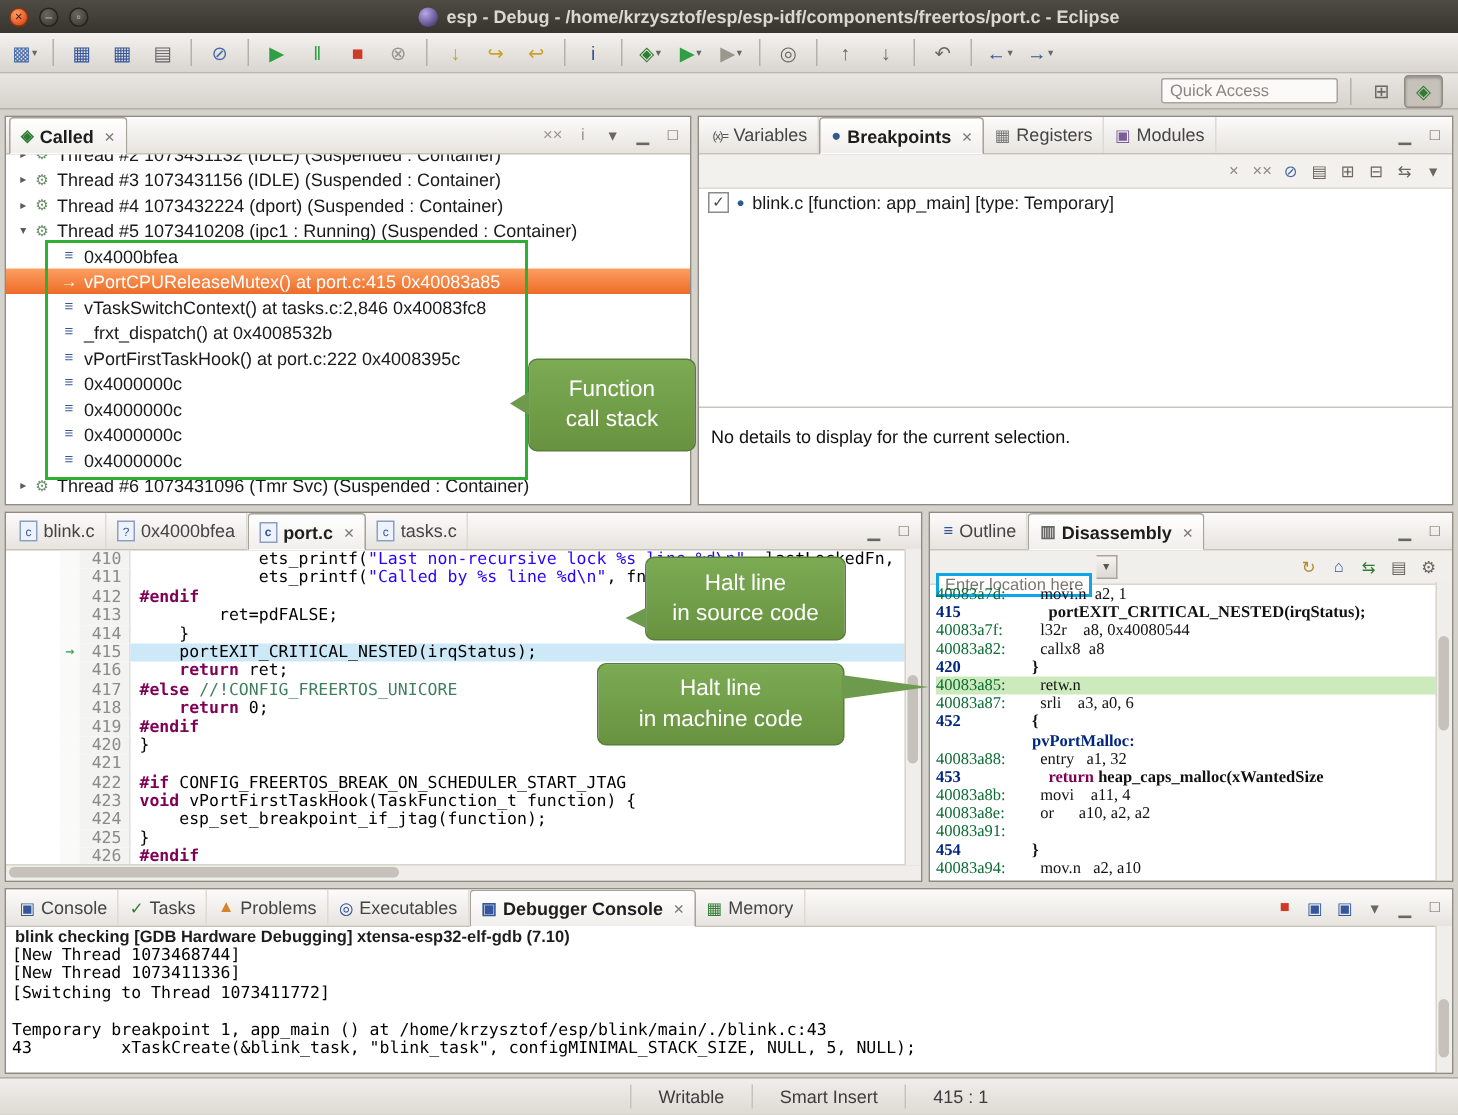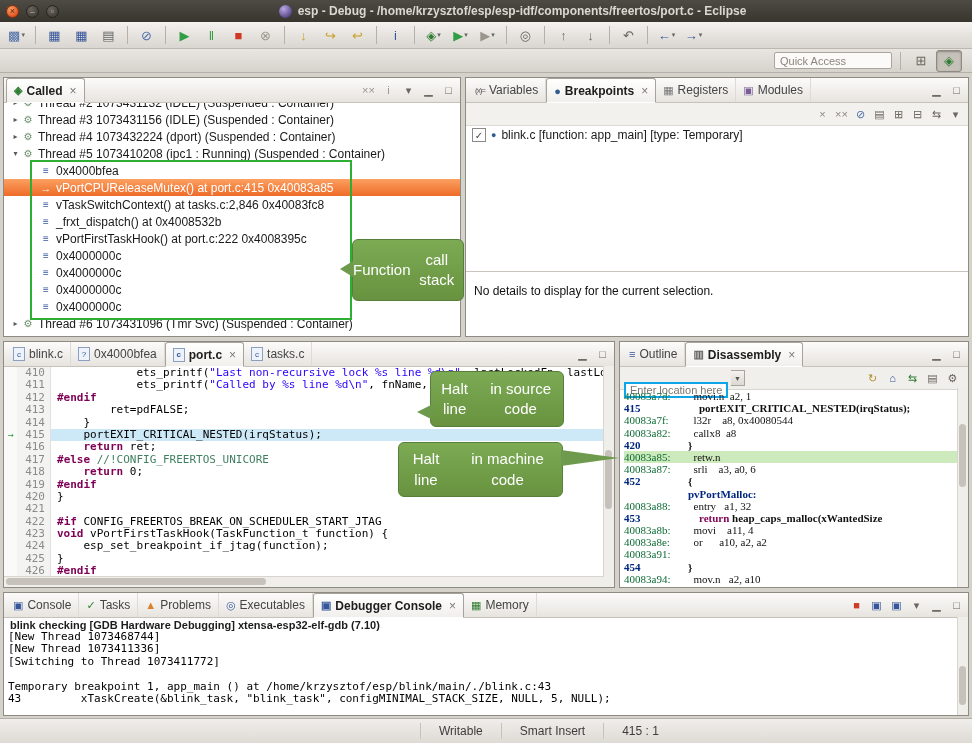--- a/index.html
+++ b/index.html
@@ -64,21 +64,21 @@
   
   .bp-toolbar{height:22px;min-height:22px;background:#f3f1ee;border-bottom:1px solid #ddd9d3;display:flex;justify-content:flex-end;align-items:center;gap:2px;padding-right:4px;}
   .bp-list{height:145px;border-bottom:1px solid #c9c5be;}
   .bp-row{height:18px;display:flex;align-items:center;gap:5px;padding-left:6px;font-size:12px;color:#1a1a1a;}
   .checkbox{width:12px;height:12px;border:1px solid #8a8a8a;background:#fdfdfd;display:flex;align-items:center;justify-content:center;font-size:10px;color:#444;flex:none;}
   .bp-dot{color:#2f5c8f;font-size:9px;flex:none;}
   .bp-empty{flex:1;padding:12px 8px;font-size:12px;color:#111;}
 
   
   .ed-body{flex:1;overflow:hidden;position:relative;}
-  .erow{display:flex;height:12.4px;line-height:12.4px;font-family:"DejaVu Sans Mono",monospace;font-size:11px;white-space:pre;}
+  .erow{display:flex;height:12.4px;line-height:12.4px;font-family:"DejaVu Sans Mono",monospace;font-size:11px;white-space:pre;margin-left:36px;}
   .emark{width:13px;flex:none;background:#fafaf9;color:#2f9e44;font-size:10px;text-align:center;}
   .enum{width:28px;flex:none;background:#f3f3f1;color:#8b8b8b;text-align:right;padding-right:5px;border-right:1px solid #e0e0de;}
   .ecode{flex:1;padding-left:6px;color:#000;overflow:hidden;}
   .ecode.cur{background:#cde8f6;}
   .kw{color:#7f0055;font-weight:bold;}
   .str{color:#2a00ff;}
   .cmt{color:#3f7f5f;}
   .hscroll{height:10px;min-height:10px;background:#f0eeea;border-top:1px solid #d8d4ce;position:relative;}
   .hthumb{position:absolute;left:2px;top:1px;height:7px;width:260px;background:#c6c2bb;border-radius:4px;}
   .vscroll{position:absolute;right:0;width:10px;background:#f0eeea;border-left:1px solid #d8d4ce;z-index:5;}
@@ -101,21 +101,21 @@
   .console-banner{height:16px;min-height:16px;font-size:11px;font-weight:bold;padding:1px 6px;color:#1c1c1c;white-space:nowrap;overflow:hidden;}
   .console-log{flex:1;overflow:hidden;font-family:"DejaVu Sans Mono",monospace;font-size:11px;white-space:pre;padding-left:4px;margin-top:-5px;color:#000;}
   .clog-row{height:12.4px;line-height:12.4px;}
 
   
   .statusbar{position:absolute;left:0;right:0;top:718px;height:25px;background:linear-gradient(#f0eeeb,#dedad4);border-top:1px solid #b3aea6;display:flex;align-items:center;font-size:12px;color:#3d3d3d;box-sizing:border-box;}
   .sb-spacer{width:420px;}
   .sb-cell{padding:0 18px;border-left:1px solid #c7c3bc;height:16px;display:flex;align-items:center;white-space:nowrap;}
 
   
-  .callout{position:absolute;z-index:40;background:linear-gradient(#7cab54,#68923f);color:#fff;border:1px solid #567f39;border-radius:6px;display:flex;flex-direction:row;align-items:center;justify-content:center;font-size:15px;text-align:center;line-height:1.35;}
+  .callout{position:absolute;z-index:40;background:linear-gradient(#7cab54,#68923f);color:#fff;border:1px solid #567f39;border-radius:6px;display:flex;flex-direction:column;align-items:center;justify-content:center;font-size:15px;text-align:center;line-height:1.35;}
   .callout .arr{position:absolute;width:0;height:0;}
   #co-callstack{left:352px;top:239px;width:110px;height:60px;}
   #co-callstack .arr{left:-13px;top:21px;border-top:8px solid transparent;border-bottom:8px solid transparent;border-right:13px solid #6d9a4c;}
   #co-source{left:430px;top:371px;width:132px;height:54px;}
   #co-source .arr{left:-14px;bottom:7px;border-top:7px solid transparent;border-bottom:7px solid transparent;border-right:14px solid #6d9a4c;}
   #co-machine{left:398px;top:442px;width:163px;height:53px;}
   #co-machine .arr{right:-57px;top:7px;border-top:8px solid transparent;border-bottom:8px solid transparent;border-left:58px solid #6d9a4c;}
 </style>
 </head>
 <body>

